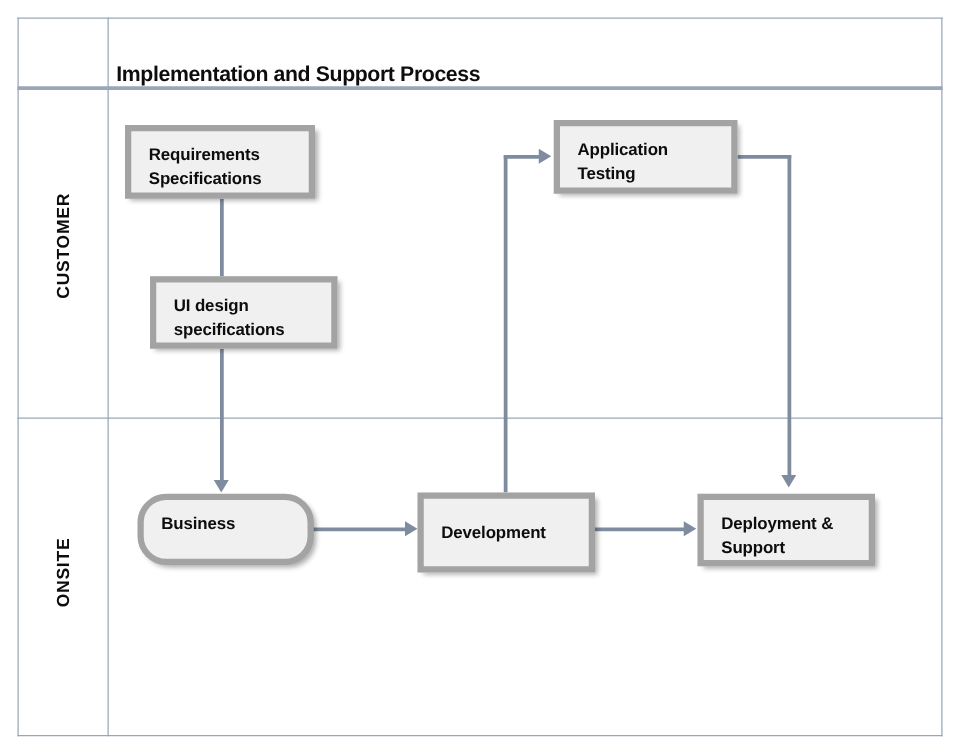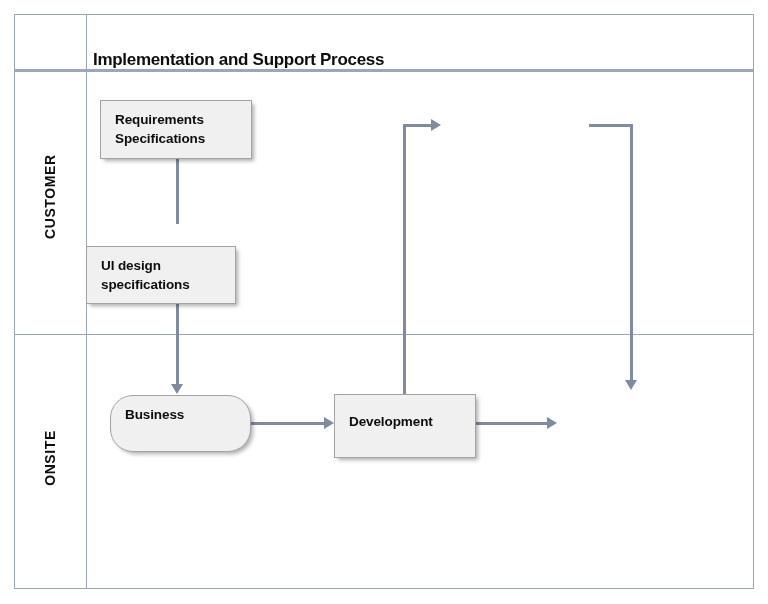--- a/index.html
+++ b/index.html
@@ -46,21 +46,21 @@
     white-space:nowrap;
     text-align:center;
   }
   .lane-label span{display:block;transform:rotate(-90deg);}
 
   
   .node{
     position:absolute;
     box-sizing:border-box;
     background:#f0f0f0;
-    border:1px solid #a3a3a3;
+    border:5px solid #a3a3a3;
     box-shadow:3px 3px 4px -1px rgba(0,0,0,0.32);
     font-size:13.5px;
     font-weight:bold;
     line-height:1.42;
     color:#0d0d0d;
     padding:9px 0 17px 14px;
     letter-spacing:-0.1px;
   }
   .node .l2{display:block;}
 
@@ -125,29 +125,37 @@
   <div class="arrow down" style="left:625px;top:380px;"></div>
 
   <div class="conn h" style="left:475px;top:422px;width:74px;"></div>
   <div class="arrow right" style="left:547px;top:417px;"></div>
 
   <div class="node" style="left:100px;top:100px;width:152px;height:59px;">
     <span>Requirements</span>
     <span class="l2">Specifications</span>
   </div>
 
-  <div class="node" style="left:86px;top:221px;width:150px;height:58px;margin-top:25px;">
+  <div class="node" style="left:120px;top:221px;width:150px;height:58px;">
     <span>UI design</span>
     <span class="l2">specifications</span>
   </div>
 
+  <div class="node" style="left:443px;top:96px;width:147px;height:59px;">
+    <span>Application</span>
+    <span class="l2">Testing</span>
+  </div>
 
   <div class="node" style="left:110px;top:395px;width:141px;height:57px;border-radius:23px;">
     <span>Business</span>
   </div>
 
   <div class="node" style="left:334px;top:394px;width:142px;height:64px;padding-top:17px;">
     <span>Development</span>
     <span class="l2"></span>
   </div>
 
+  <div class="node" style="left:558px;top:395px;width:142px;height:58px;">
+    <span>Deployment &amp;</span>
+    <span class="l2">Support</span>
+  </div>
 
 </div>
 
 </body></html>

